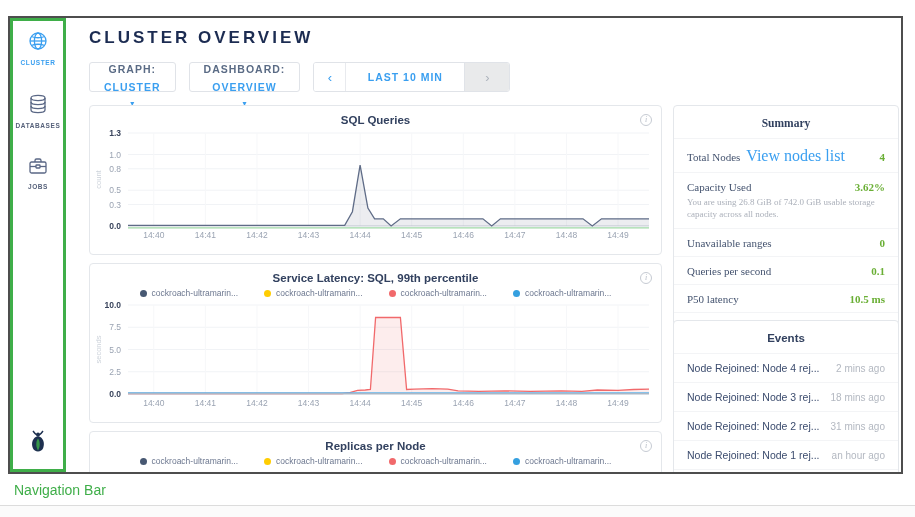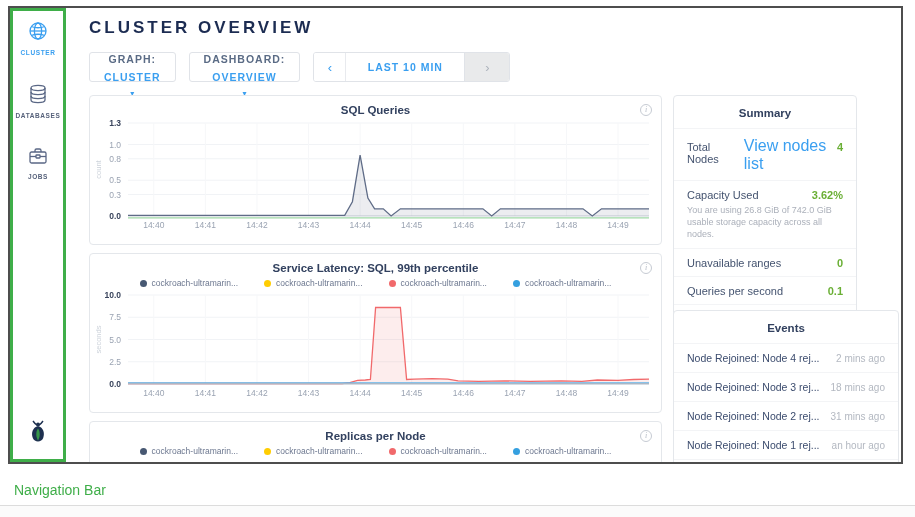--- a/index.html
+++ b/index.html
@@ -1,20 +1,20 @@
 <!DOCTYPE html>
 <html><head>
 <meta charset="utf-8">
 <style>
   * { margin:0; padding:0; box-sizing:border-box; }
   html,body { width:915px; height:517px; background:#fff; font-family:"Liberation Sans", sans-serif; overflow:hidden; }
   .stage { position:relative; width:915px; height:517px; background:#fff; }
 
   
-  .window { position:absolute; left:8px; top:6px; width:895px; height:458px;
+  .window { position:absolute; left:8px; top:16px; width:895px; height:458px;
             border:2px solid #4e4e4e; background:#fff; overflow:hidden; }
 
   
   .sidebar { position:absolute; left:0; top:0; bottom:0; width:56px; background:#fff;
              border:3px solid #3fae49; display:flex; flex-direction:column; align-items:center; }
   .nav-item { margin-top:10px; display:flex; flex-direction:column; align-items:center; cursor:pointer; width:100%; }
   .nav-item .lbl { font-size:6.5px; font-weight:bold; letter-spacing:.6px; margin-top:4px; color:#56617a; }
   .nav-item.active .lbl { color:#3a9ff0; }
   .nav-item + .nav-item { margin-top:28px; }
   .sidebar .logo { margin-top:auto; margin-bottom:10px; }
@@ -271,21 +271,21 @@
             <polyline points="36.0,9.4 557.0,9.4" fill="none" stroke="#4aa5e8" stroke-width="1.3"></polyline>
             <polyline points="36.0,12.8 557.0,12.8" fill="none" stroke="#f2c33a" stroke-width="1.3"></polyline>
             <path d="M 36.0,106.0 L 36.0,16.4 L 557.0,16.4 L 557.0,106.0 Z" fill="rgba(241,105,107,0.18)" stroke="none"></path>
             <polyline points="36.0,16.4 557.0,16.4" fill="none" stroke="#f1696b" stroke-width="1.3"></polyline>
             <path d="M 36.0,106.0 L 36.0,20.3 L 557.0,20.3 L 557.0,106.0 Z" fill="rgba(245,160,156,0.28)" stroke="none"></path>
             <polyline points="36.0,20.3 557.0,20.3" fill="none" stroke="#f5a09c" stroke-width="1.3"></polyline>
             <text x="29" y="11.7" text-anchor="end" font-size="8.5" font-weight="bold" fill="#39445c">400</text>
           </svg>
       </div>
 
-      <div class="side-panel" style="left:607px; top:87px; width:184px;">
+      <div class="side-panel" style="left:607px; top:87px; width:226px;font-family:Liberation Serif, serif;">
         <div class="sp-title">Summary</div>
         <div class="sum-row">
           <span class="lab">Total Nodes</span>
           <span class="lnk">View nodes list</span>
           <span class="val">4</span>
         </div>
         <div class="sum-row">
           <span class="lab">Capacity Used</span>
           <span class="val">3.62%</span>
         </div>

